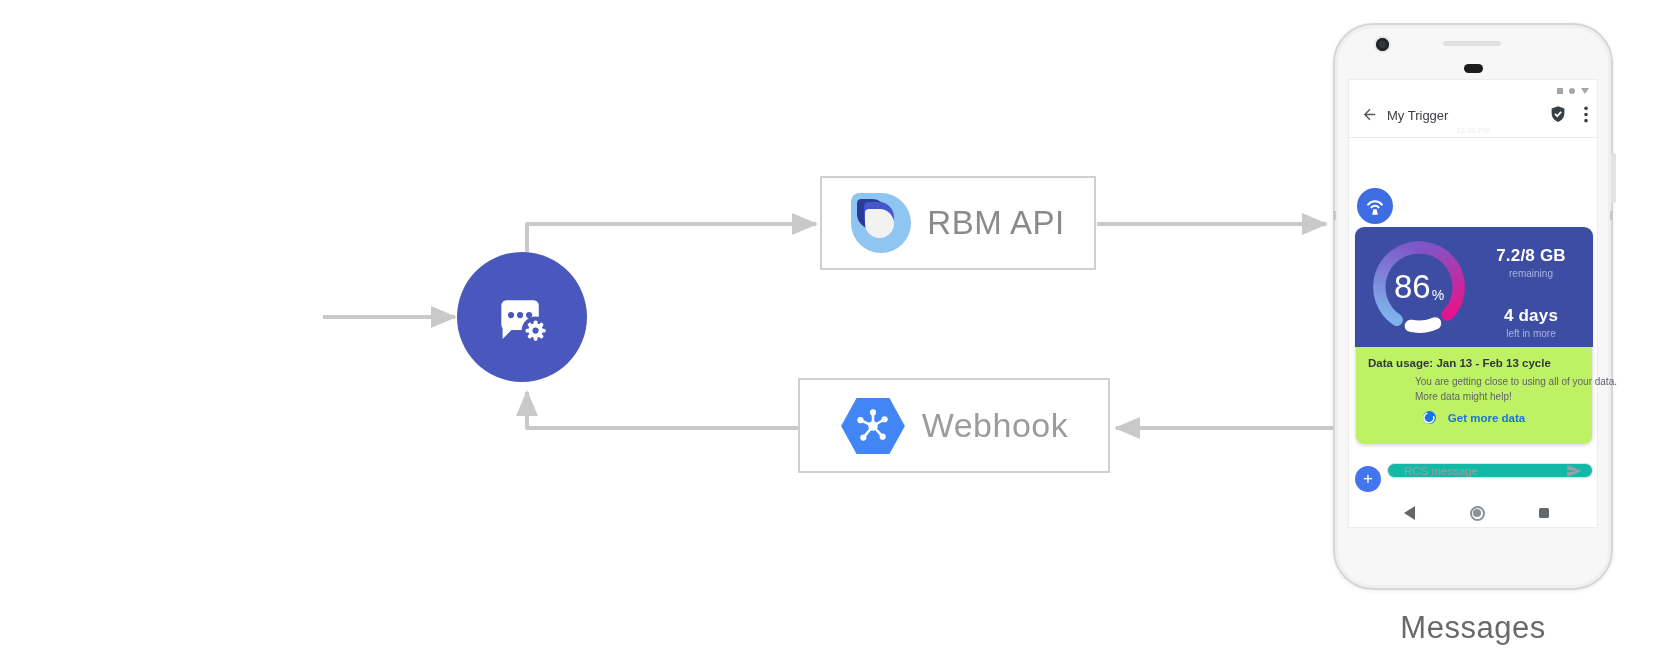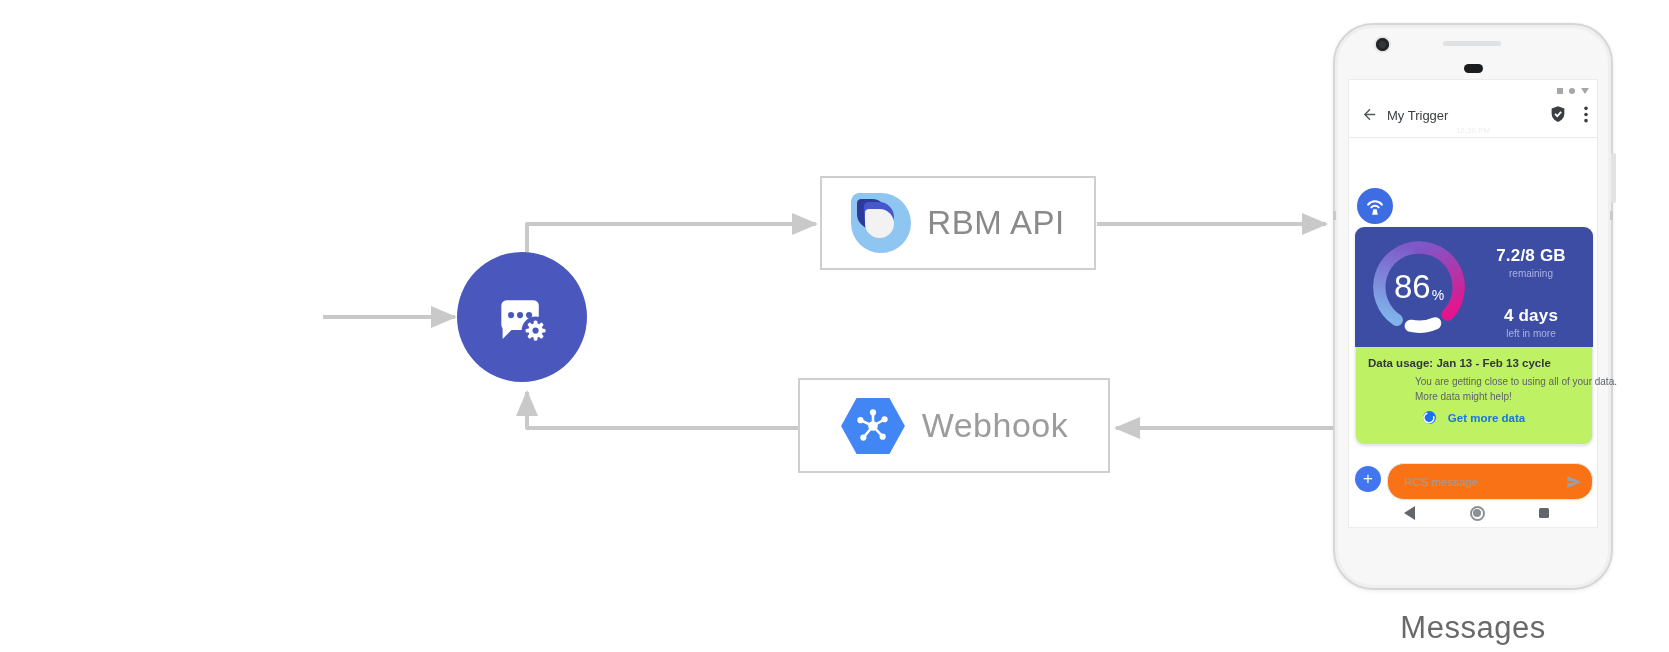--- a/index.html
+++ b/index.html
@@ -75,22 +75,22 @@
   .card-bottom{position:relative;height:98px;background:#bef264;border:1px solid #e7e7e7;border-top:none;
                border-radius:0 0 9px 9px;box-sizing:border-box;}
   .cb-title{position:absolute;left:12px;top:10px;font-size:11.5px;font-weight:bold;color:#33373b;}
   .cb-desc{position:absolute;left:12px;top:28px;width:214px;font-size:10px;color:#5f6368;line-height:1.45;margin-left:47px;}
   .cb-action{position:absolute;left:0;right:0;top:64px;display:flex;align-items:center;
              justify-content:center;gap:12px;color:#1a73e8;font-size:11.5px;font-weight:bold;cursor:pointer;}
 
   .plus-btn{position:absolute;left:6px;top:386px;width:26px;height:26px;border-radius:50%;
             background:#4376ee;color:#fff;font-size:17px;display:flex;align-items:center;
             justify-content:center;cursor:pointer;}
-  .pill{position:absolute;left:38px;top:383px;width:206px;height:37px;border:1.5px solid #e4e4e4;
-        border-radius:17px;background:#f97316;display:flex;align-items:center;
+  .pill{position:absolute;left:38px;top:383px;width:206px;height:15px;border:1.5px solid #e4e4e4;
+        border-radius:17px;background:#14b8a6;display:flex;align-items:center;
         padding:0 10px 0 14px;box-sizing:border-box;box-shadow:0 1px 2px rgba(0,0,0,.04);}
   .pill input{flex:1;border:0;outline:0;background:transparent;font-size:11.5px;color:#3c4043;
               font-family:"Liberation Sans",sans-serif;min-width:0;}
   .pill input::placeholder{color:#9e9e9e;}
   .navbar{position:absolute;left:55px;right:48px;top:425px;height:16px;display:flex;
           justify-content:space-between;align-items:center;}
   .nav-back{width:0;height:0;border-top:7px solid transparent;border-bottom:7px solid transparent;
             border-right:11px solid #63666b;cursor:pointer;}
   .nav-home{width:11px;height:11px;border:2.5px solid #8c9094;border-radius:50%;position:relative;cursor:pointer;}
   .nav-home::after{content:"";position:absolute;inset:1.5px;border-radius:50%;background:#8c9094;}

